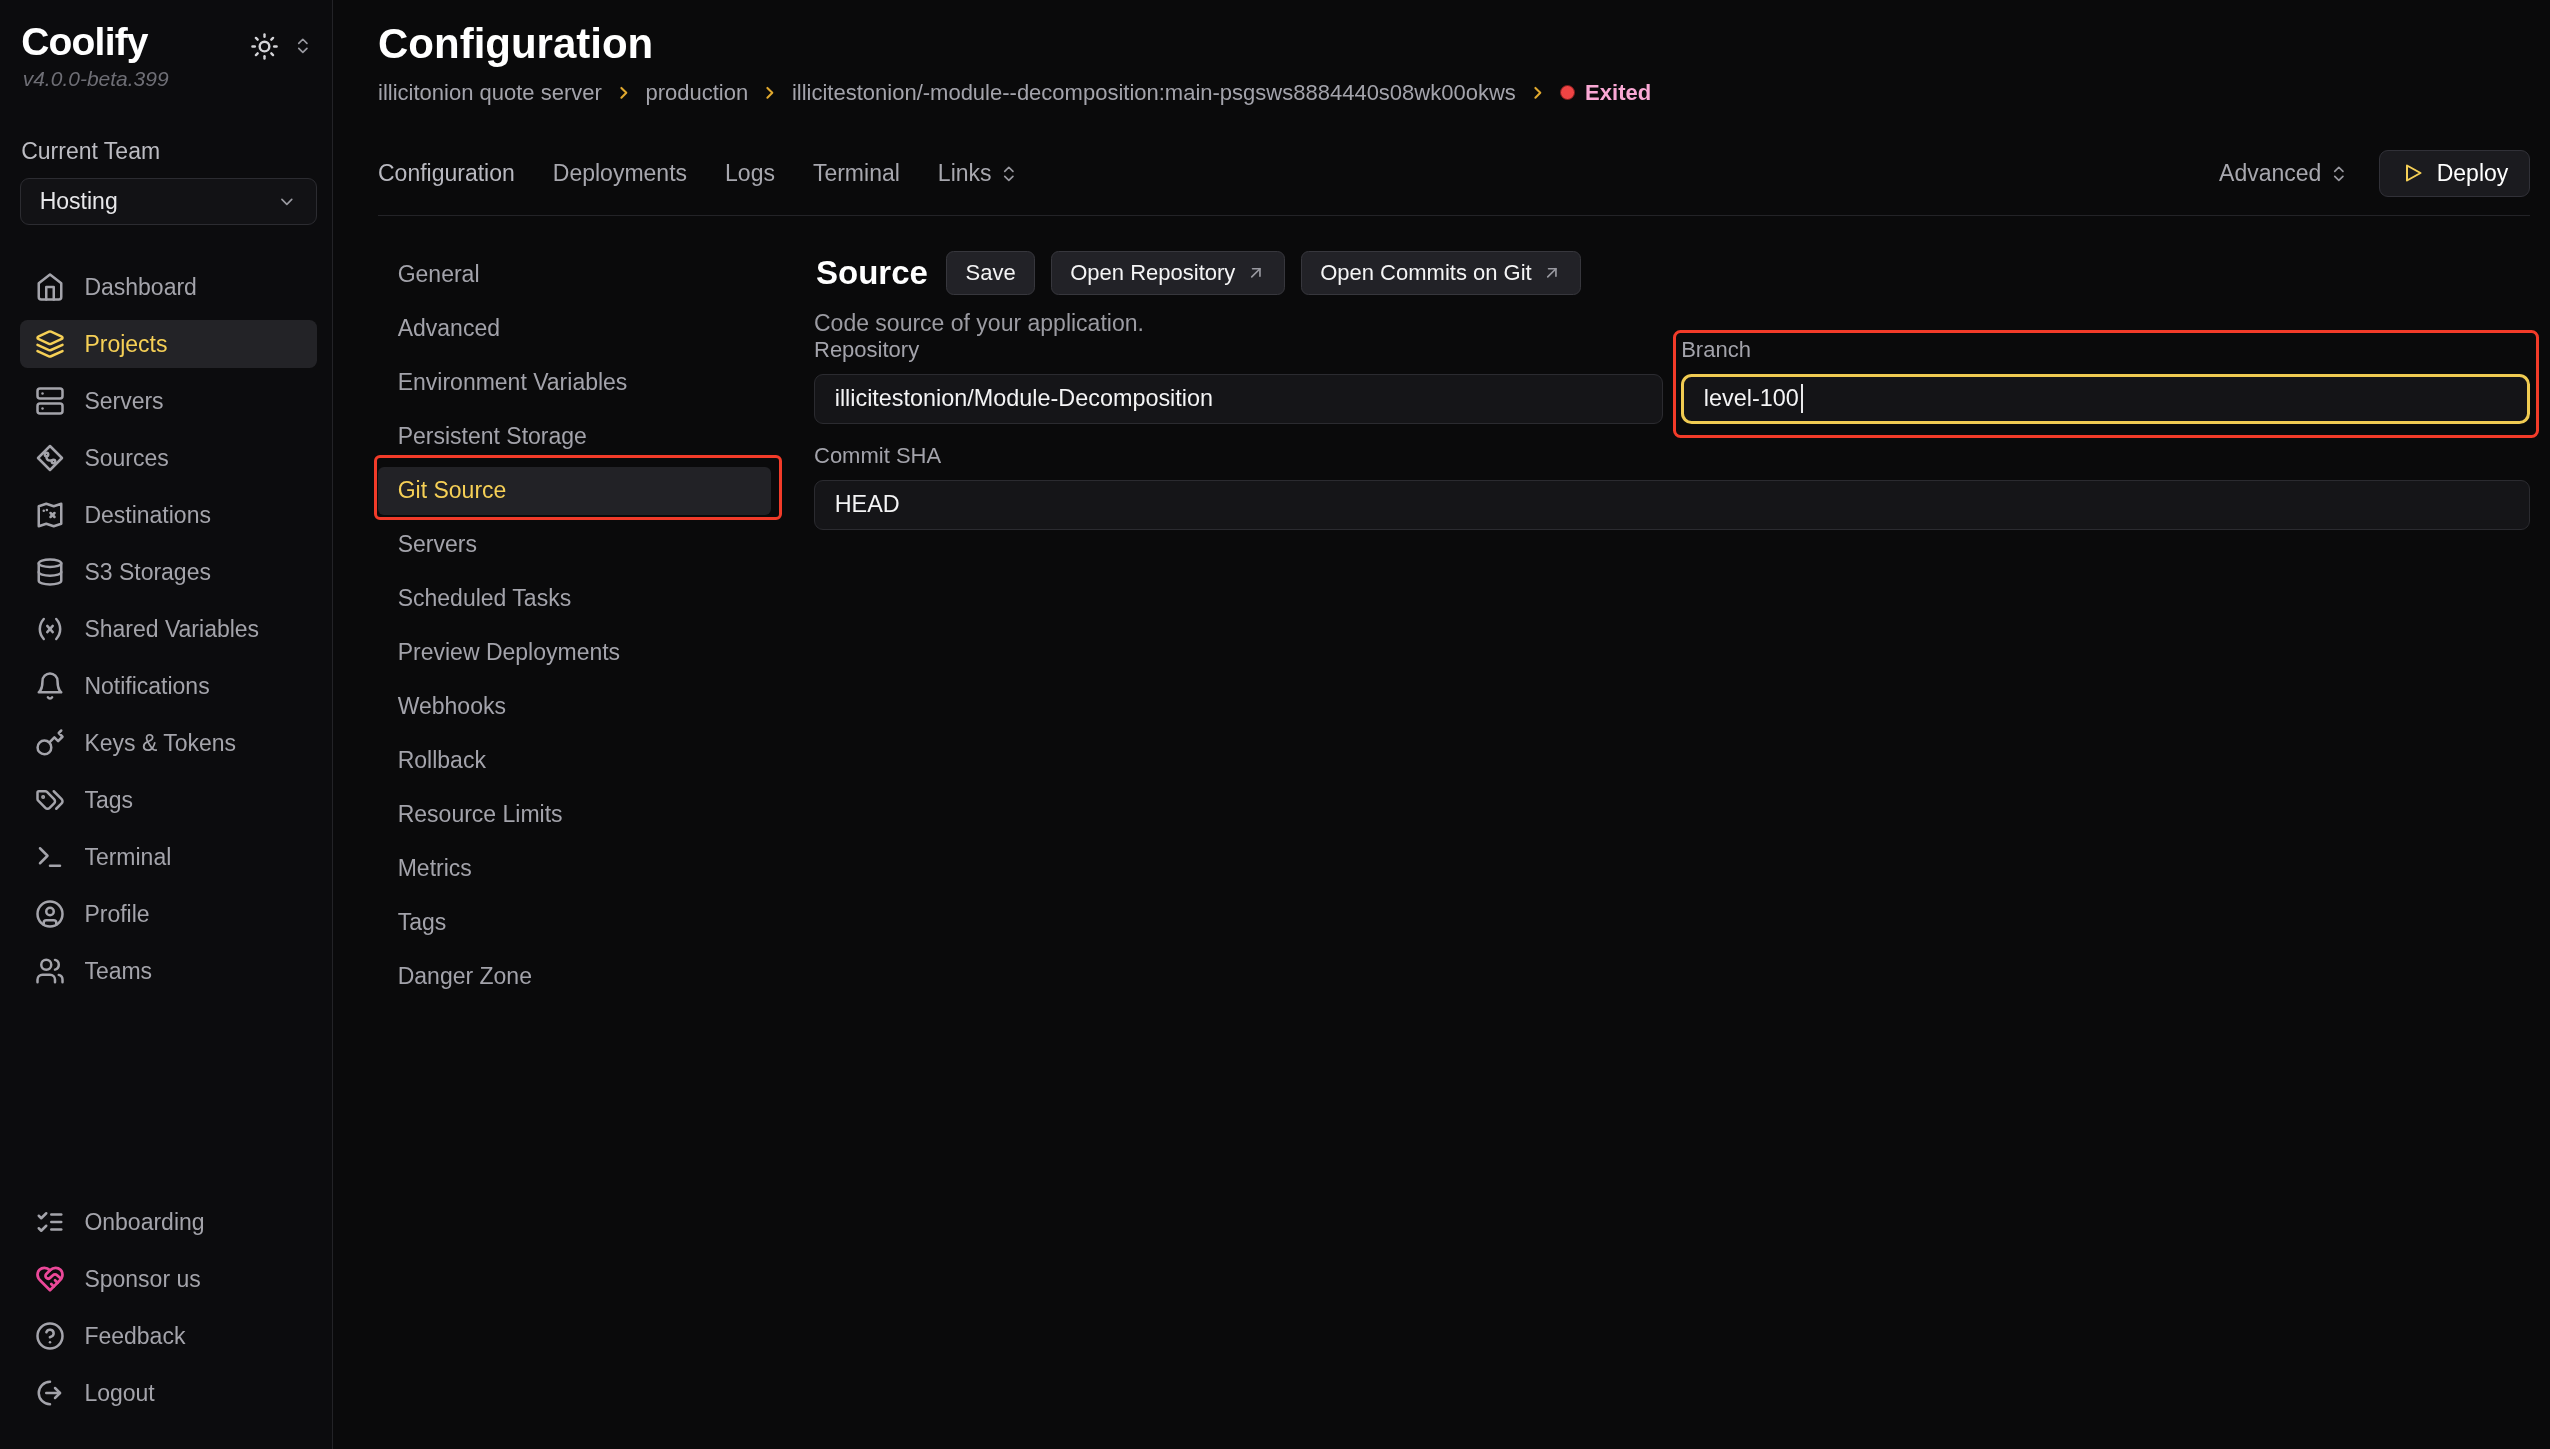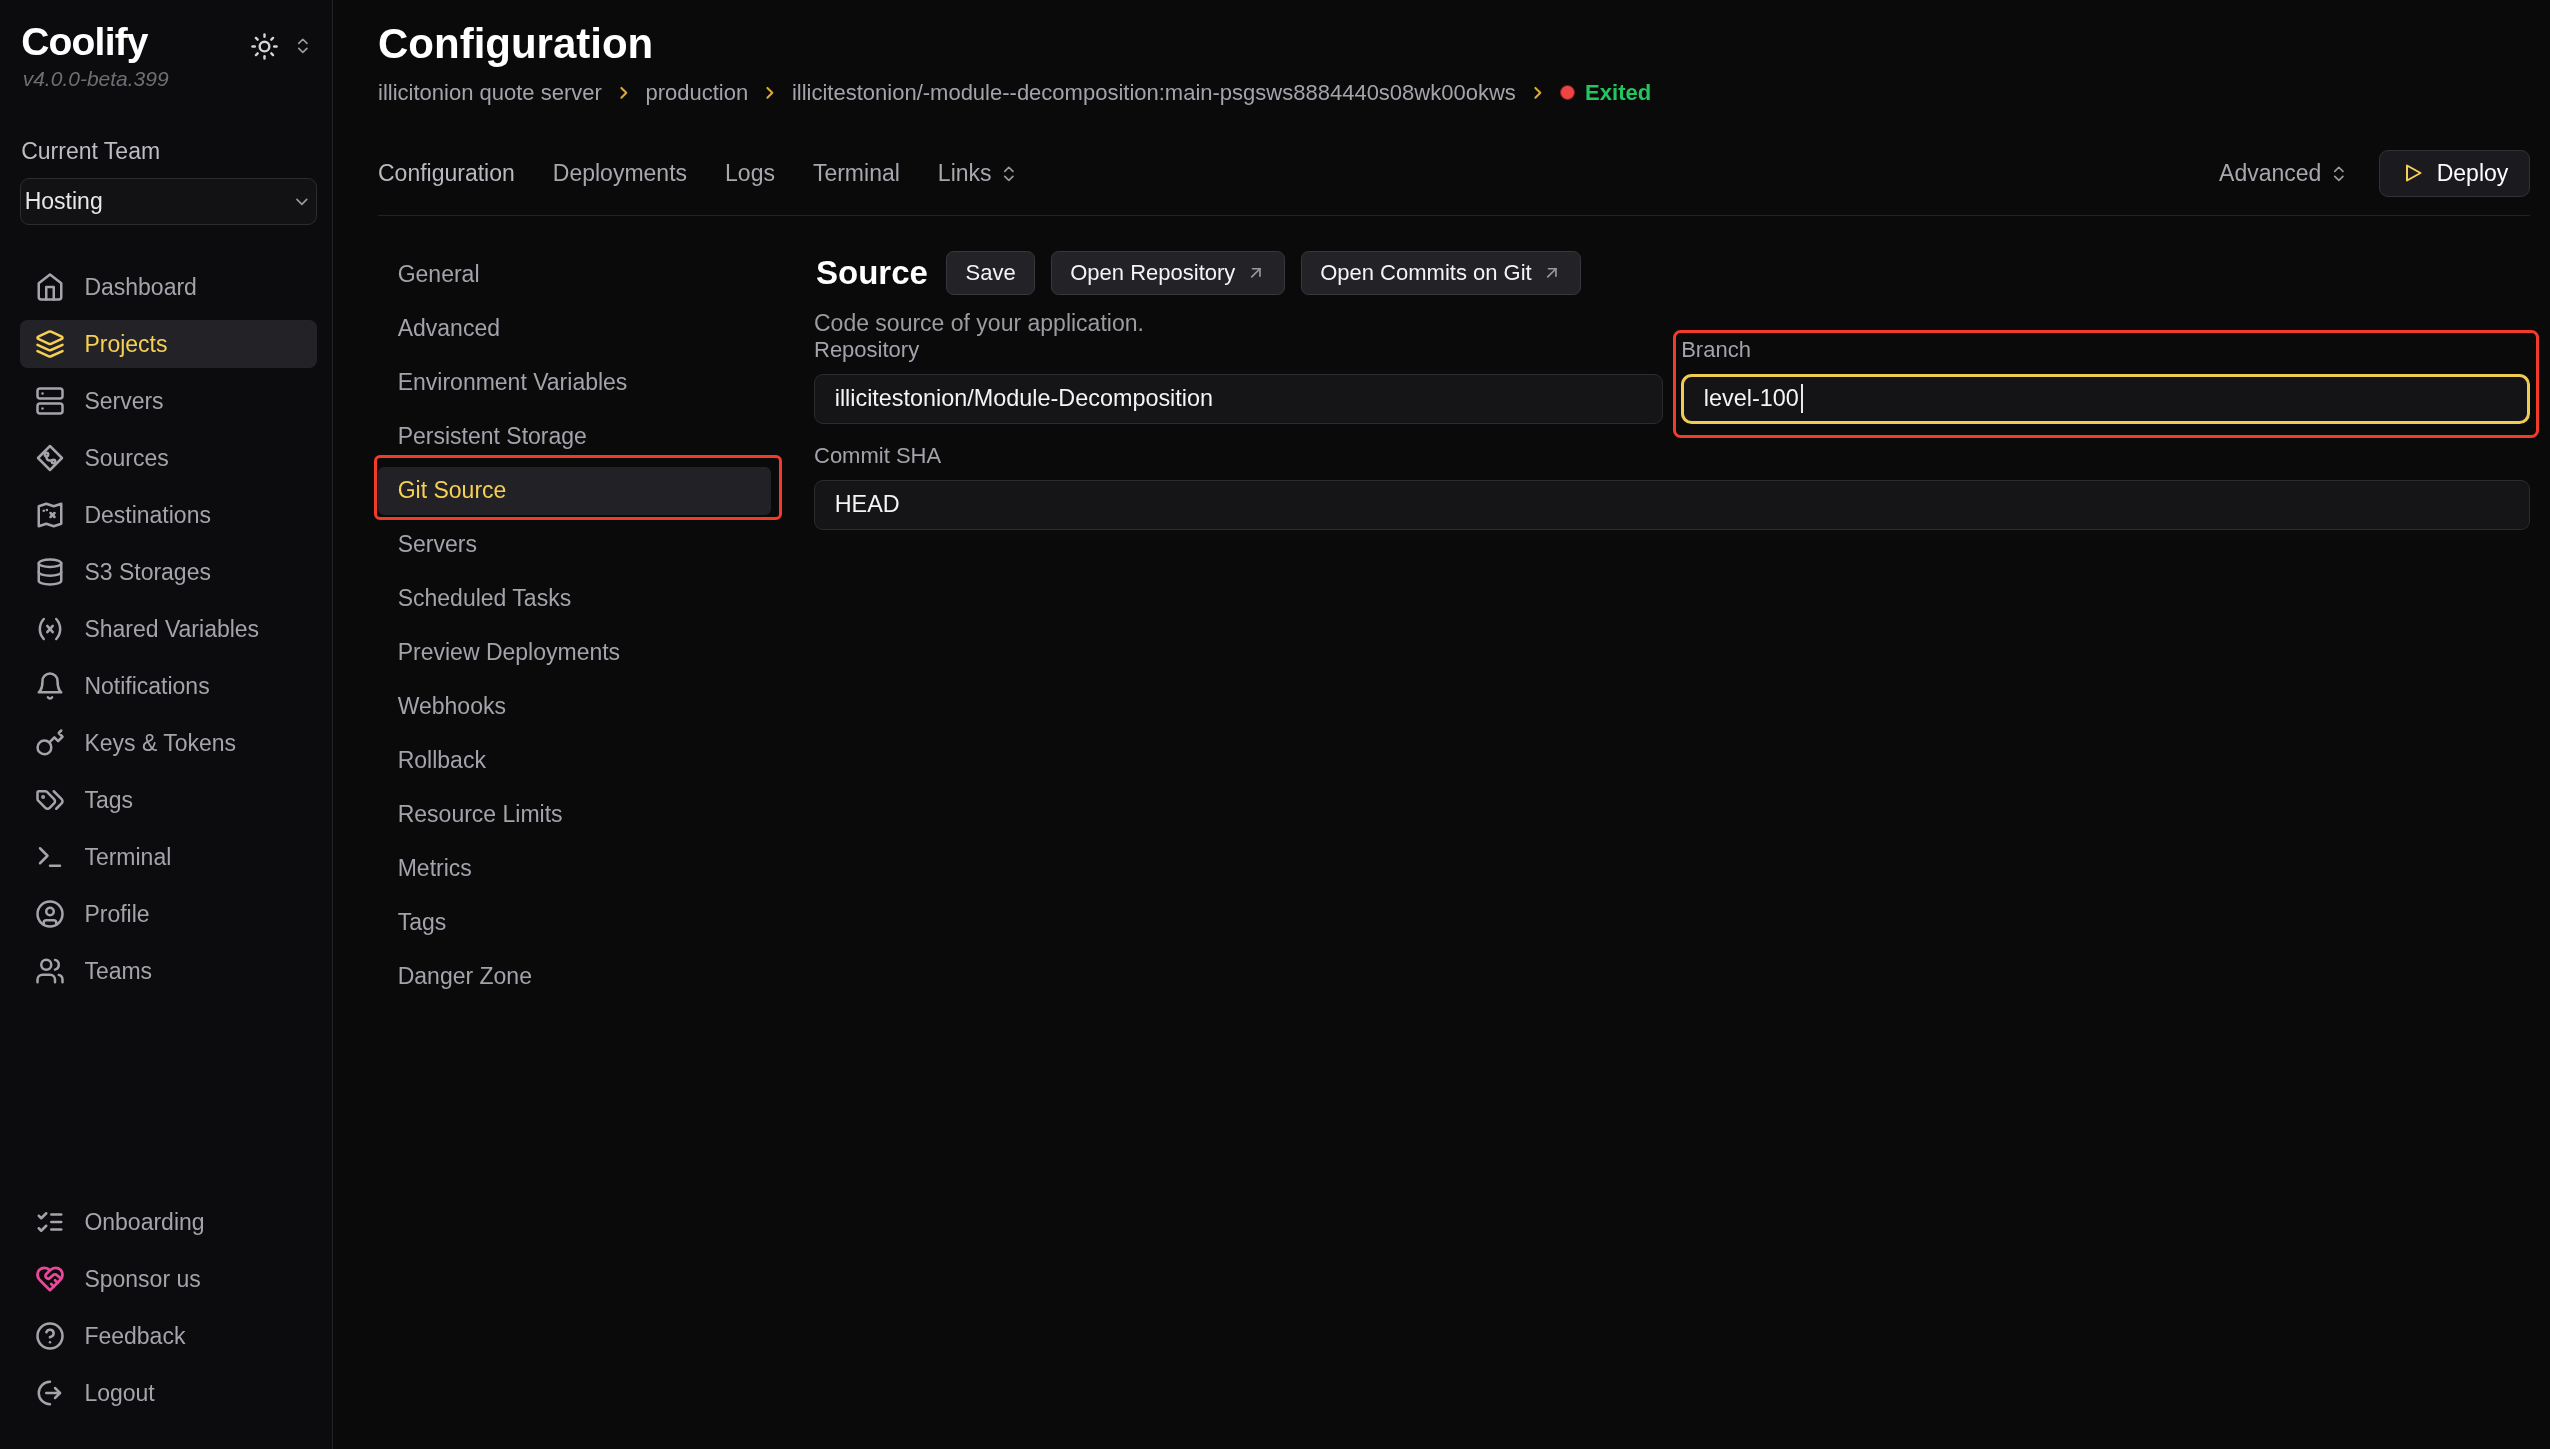--- a/index.html
+++ b/index.html
@@ -17,21 +17,21 @@
     background:#0c0c0e; border-right:1.5px solid #232327;
     padding:21px 15px 23px 19.7px; display:flex; flex-direction:column;
   }
   .brand-row { display:flex; justify-content:space-between; align-items:flex-start; padding:0 4.5px 0 1.5px; }
   .brand { font-size:39px; font-weight:800; letter-spacing:-0.8px; color:#ffffff; line-height:1.1; }
   .version { font-size:21px; color:#6e6e75; margin-top:3px; padding-left:1.5px;font-style:italic; }
   .brand-icons { display:flex; align-items:center; gap:13.6px; margin-top:10.6px; }
   .team-label { margin-top:47px; font-size:23px; color:#bcbcc2; padding-left:1.5px; }
   .team-select {
     margin-top:13.6px; height:47px; border:1.5px solid #2c2c31; border-radius:9px;
-    background:#121215; padding:0 4px; display:flex; align-items:center;
+    background:#121215; padding:0 19px; display:flex; align-items:center;
     justify-content:space-between; font-size:23px; color:#e7e7ea; cursor:pointer;
   }
   .nav { margin-top:38px; display:flex; flex-direction:column; }
   .footer-nav { margin-top:auto; }
   .nav-item {
     height:48px; margin-bottom:9px; padding:0 15px; border-radius:7.6px;
     display:flex; align-items:center; gap:19.7px; color:#a4a4ab; font-size:23px; cursor:pointer;
   }
   .nav-item.active { background:#232327; color:#f6d056; }
   .ic { width:30px; height:30px; flex:none; }
@@ -42,21 +42,21 @@
   .pink { color:#ec4899; }
 
   
   .main { flex:1; min-width:0; padding:19.7px 19.7px 0 45px; display:flex; flex-direction:column; }
   h1.page-title { margin:0; font-size:42px; font-weight:700; color:#ffffff; line-height:1.15; }
   .breadcrumb { margin-top:12px; display:flex; align-items:center; gap:12px; font-size:22px; color:#a3a3ab; }
   .crumb { white-space:nowrap; }
   .sep { color:#e0a82e; }
   .status { display:flex; align-items:center; gap:10.6px; }
   .status-dot { width:15px; height:15px; border-radius:50%; background:#ef4444; border:1.5px solid #7f1d1d; }
-  .status-text { color:#22c55e; font-weight:600; }
+  .status-text { color:#f9a8d4; font-weight:600; }
 
   .tabbar {
     margin-top:44px; display:flex; align-items:center;
     border-bottom:1.5px solid #232327; padding-bottom:18px;
   }
   .tabs { display:flex; align-items:center; gap:38px; }
   .tab { font-size:23px; color:#a7a7ae; cursor:pointer; display:flex; align-items:center; gap:7.6px; }
   .tab.active { color:#b9b9c0; }
   .tab-actions { margin-left:auto; display:flex; align-items:center; gap:30px; }
   .advanced { display:flex; align-items:center; gap:7.6px; font-size:23px; color:#a7a7ae; cursor:pointer; }

